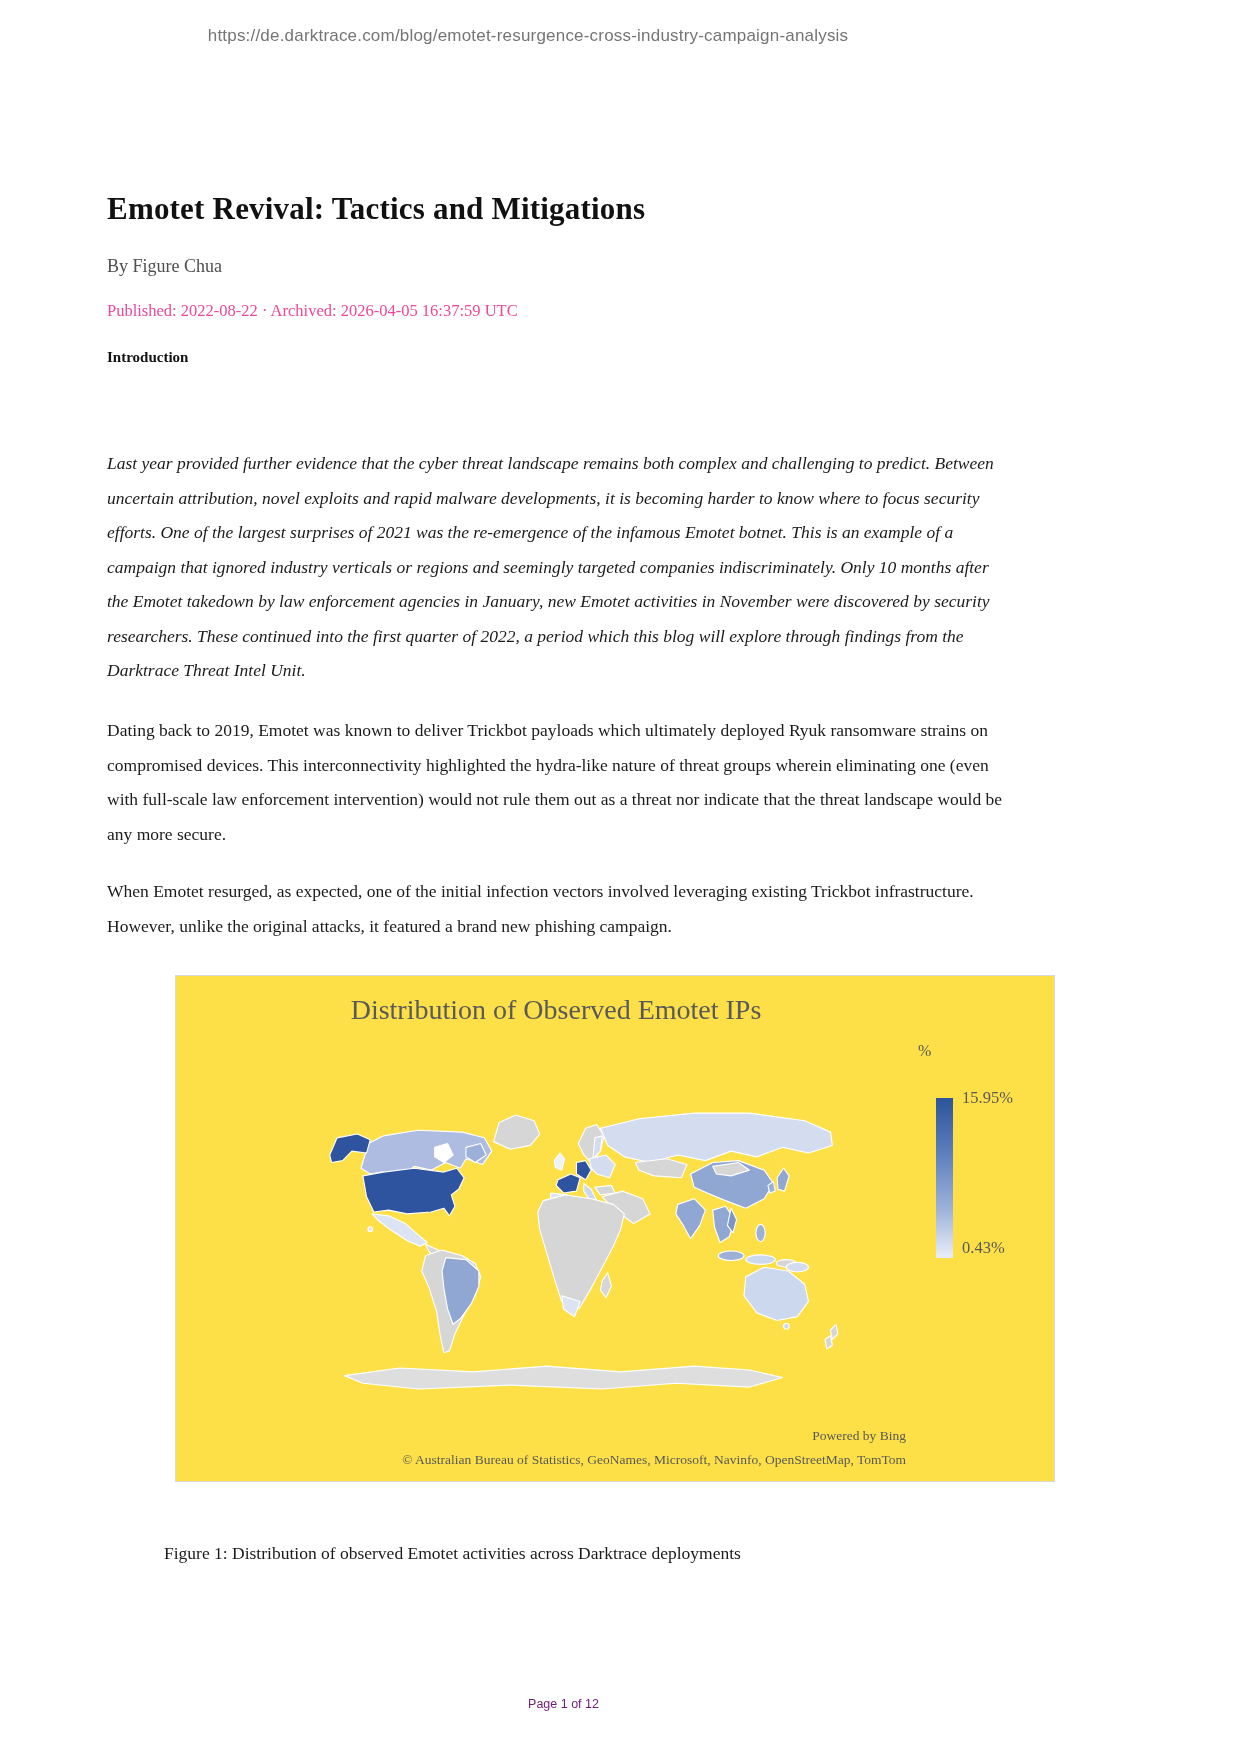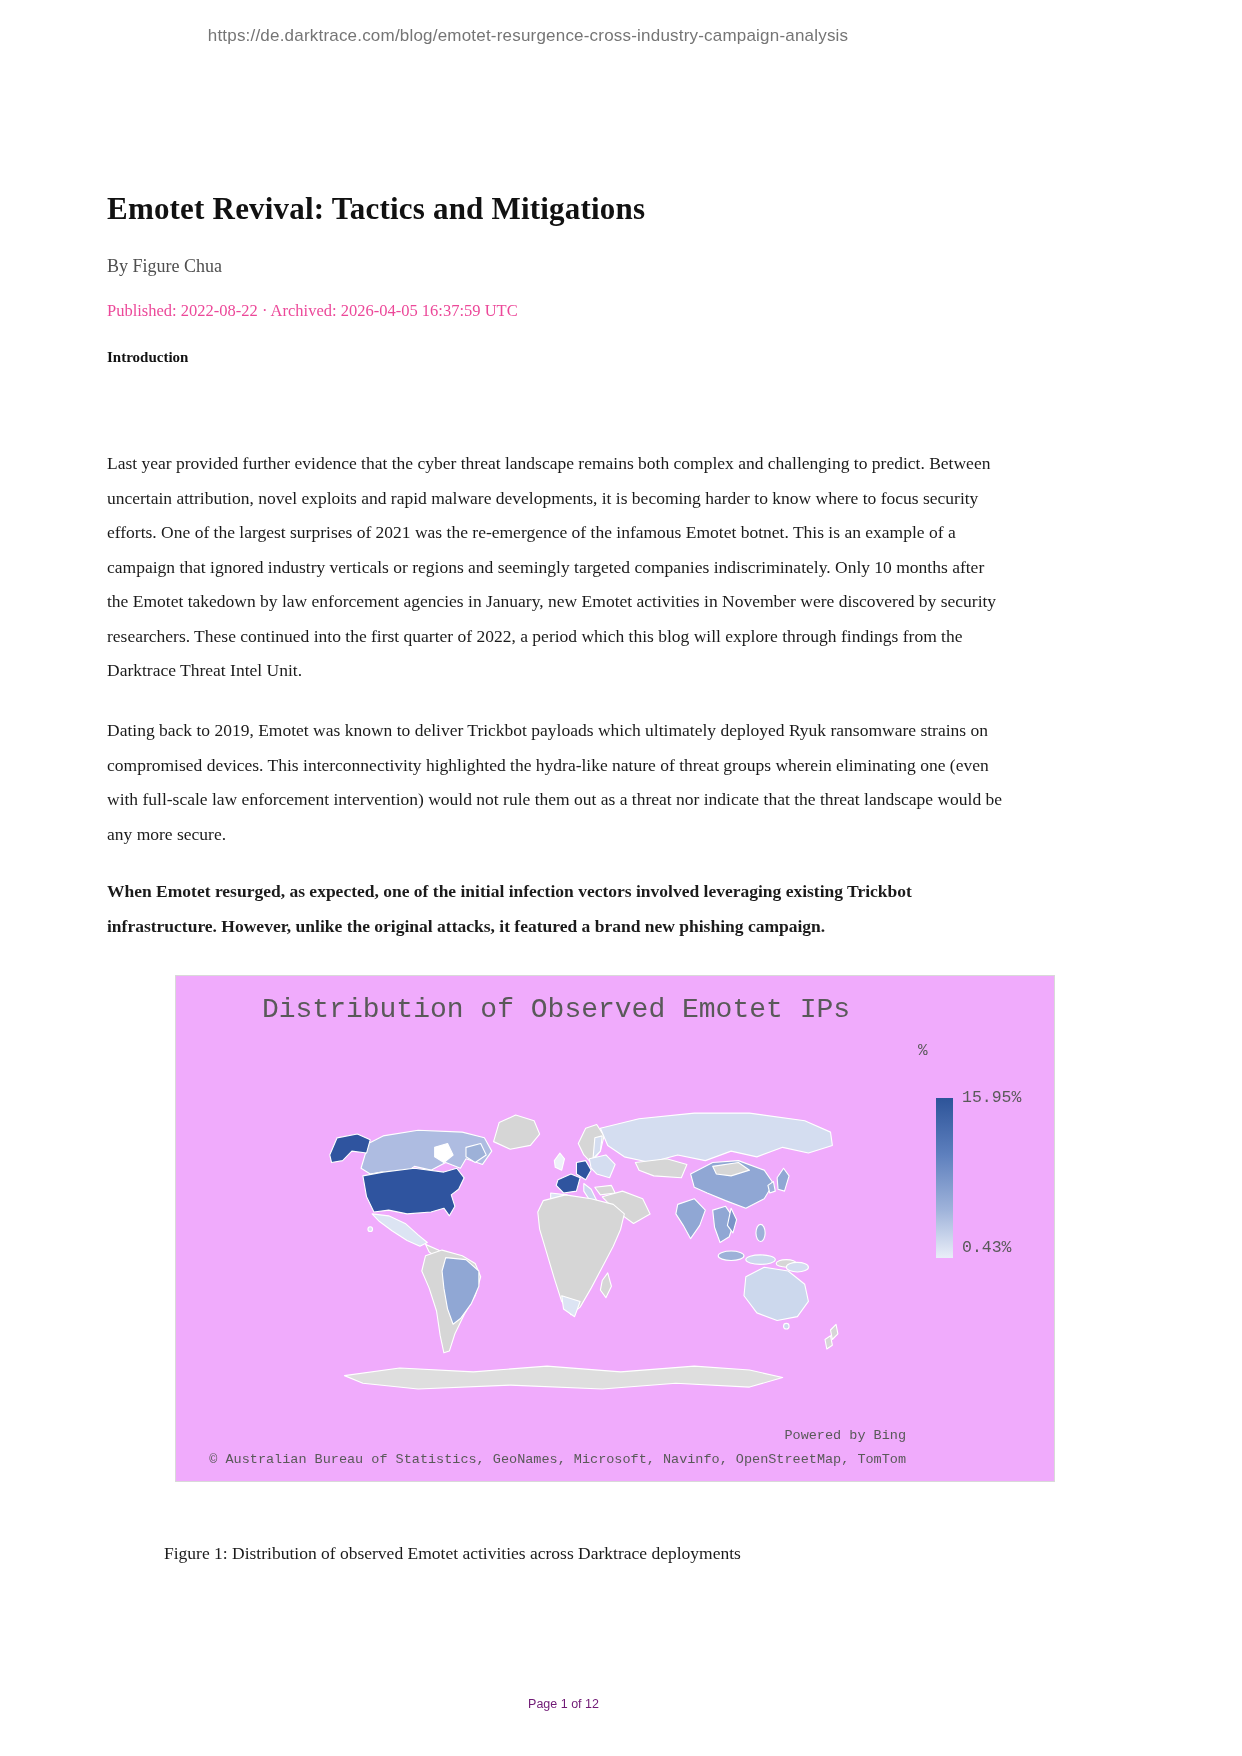--- a/index.html
+++ b/index.html
@@ -13,27 +13,27 @@
     letter-spacing:0.2px;white-space:nowrap;
   }
   .article-title{
     position:absolute;left:107px;top:191px;width:1000px;
     font-size:31px;font-weight:bold;color:#111111;letter-spacing:0.2px;
   }
   .byline{position:absolute;left:107px;top:256px;font-size:18px;color:#4f4f4f;}
   .meta-line{position:absolute;left:107px;top:301px;font-size:16.5px;color:#ec4899;}
   .intro-heading{position:absolute;left:107px;top:349px;font-size:15px;font-weight:bold;color:#111111;}
   .para{position:absolute;left:107px;width:900px;font-size:17.5px;line-height:34.5px;color:#1b1b1b;text-align:left;}
-  .para1{top:446px;}
+  .para1{top:446px;font-style:italic;}
   .para2{top:713px;}
-  .para3{top:874px;font-weight:bold;}
+  .para3{top:874px;}
   .figure-box{
     position:absolute;left:175px;top:975px;width:878px;height:505px;
-    border:1px solid #d9d9d9;background:#f0abfc;
-    font-family:Liberation Mono, monospace;
+    border:1px solid #d9d9d9;background:#fde047;
+    font-family:Liberation Serif, serif;
   }
   .chart-title{
     position:absolute;left:0;top:18px;width:760px;text-align:center;
     font-size:28px;color:#595959;
   }
   .legend-unit{position:absolute;left:742px;top:66px;font-size:16px;color:#595959;}
   .legend-bar{
     position:absolute;left:760px;top:122px;width:17px;height:160px;
     background:linear-gradient(to bottom,#2d5499 0%,#5d7fbd 35%,#9fb3da 70%,#e9eef8 100%);
   }

